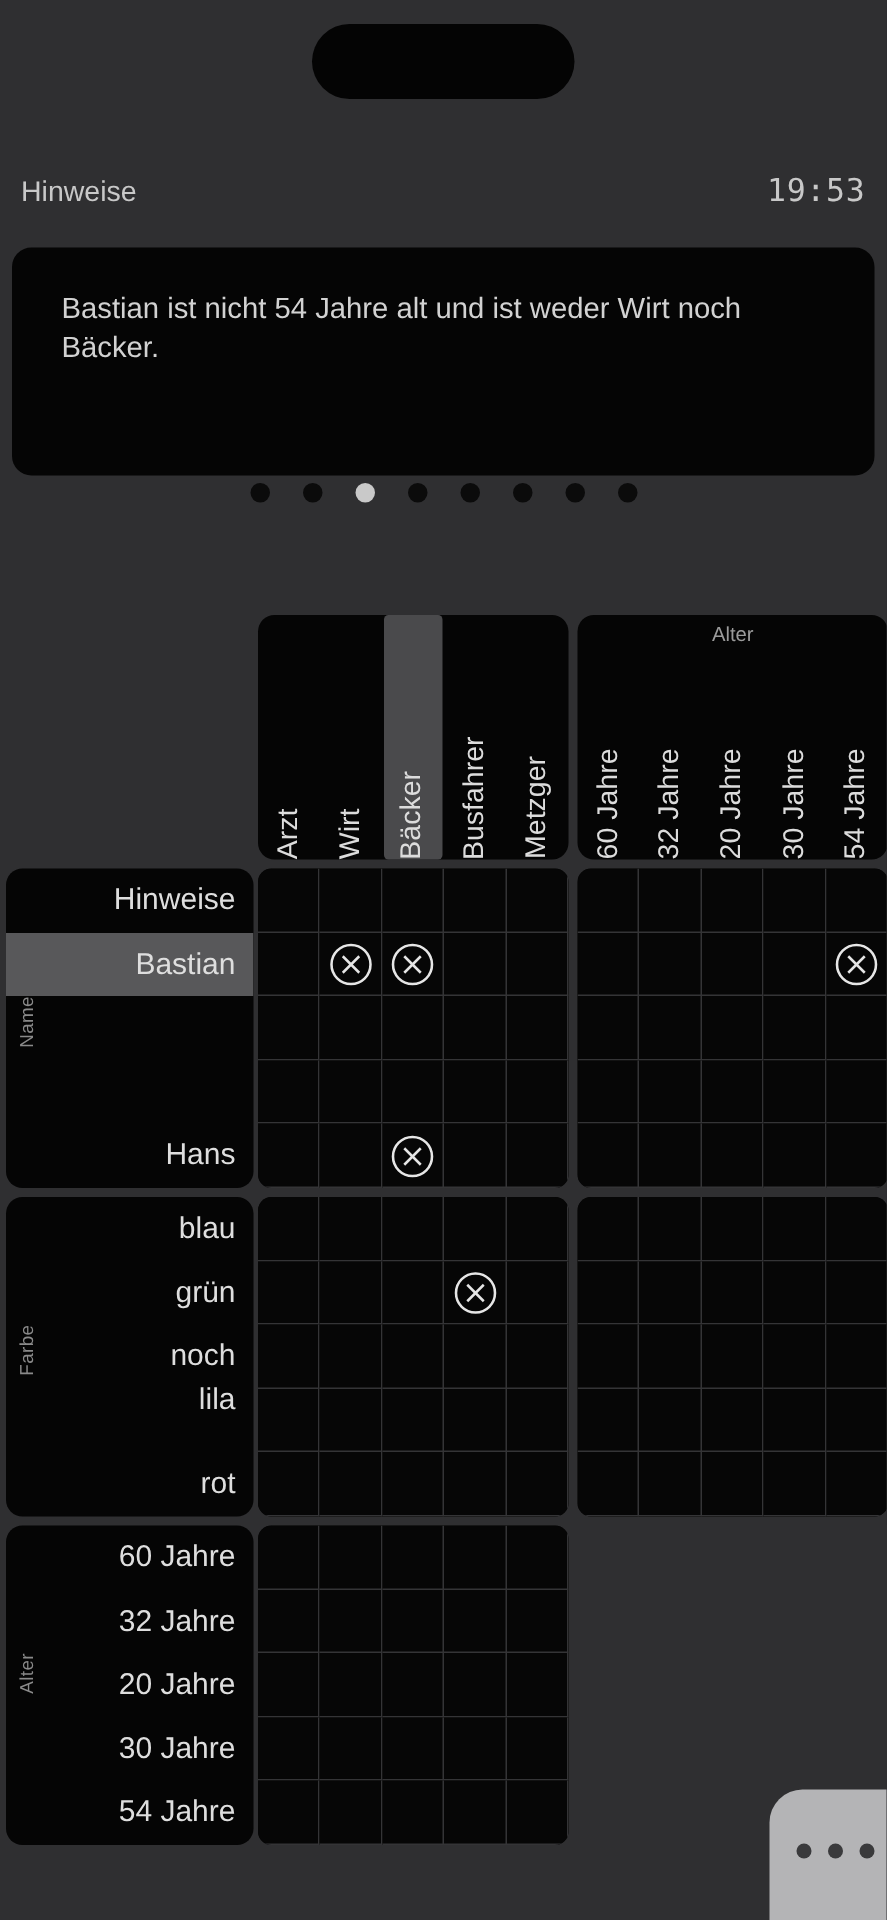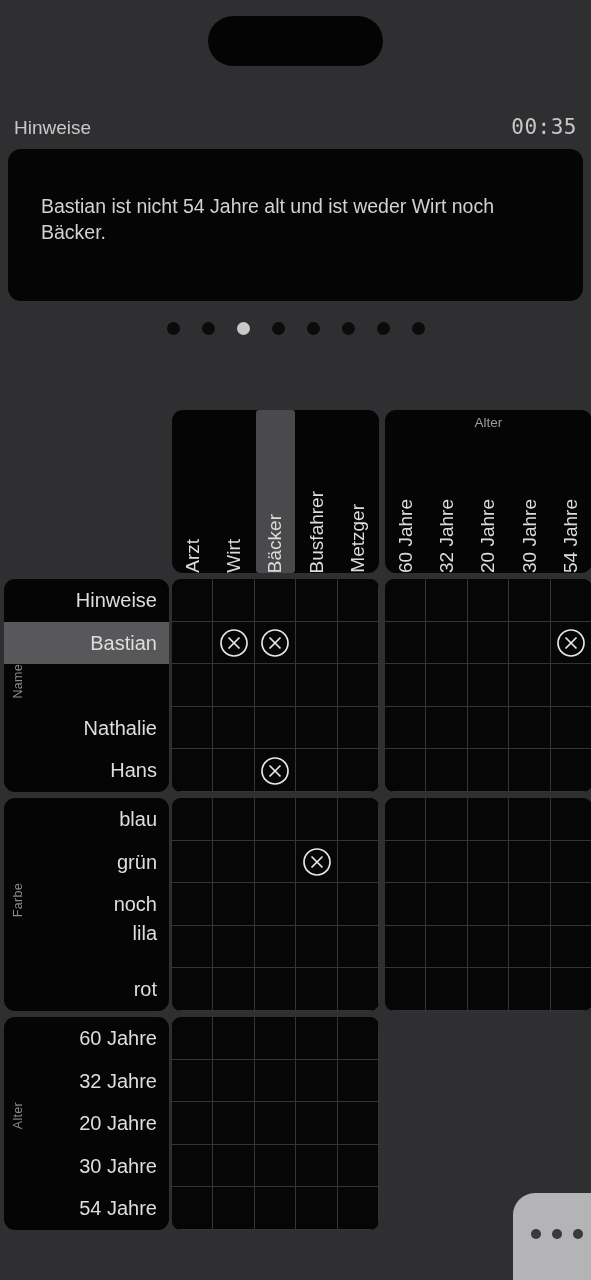--- a/index.html
+++ b/index.html
@@ -23,24 +23,24 @@
   .title{
     font-size:25px; font-weight:bold; color:#f5122b;
     letter-spacing:-.2px; line-height:1.05;
   }
   .subrow{display:flex; justify-content:space-between; align-items:baseline; margin-top:20px;}
   .sublabel{font-size:19px; color:#c8c8c8;}
   .timer{font-family:"DejaVu Sans Mono", monospace; font-size:21px; color:#c8c8c8; letter-spacing:.5px;}
 
   
   .clue{
-    position:absolute; left:8px; top:149px;
+    position:absolute; left:8px; top:165px;
     width:575px; height:152px;
     background:#050505; border-radius:13px;
-    padding:44px 33px 0 33px;
+    padding:28px 33px 0 33px;
   }
   .clue-text{font-size:19.5px; line-height:1.35; color:#d2d2d2;}
 
   
   .dots{position:absolute; left:0; top:322px; width:591px;
         display:flex; justify-content:center; gap:22px;}
   .dot{width:13px;height:13px;border-radius:50%;background:#0b0b0b;}
   .dot.on{background:#c9c9c9;}
 
   
@@ -95,21 +95,21 @@
 </head>
 <body>
 
 <div id="app">
 
   <div class="notch"></div>
 
   <div class="hdr">
     <div class="subrow">
       <div class="sublabel">Hinweise</div>
-      <div class="timer">00:35</div>
+      <div class="timer">19:53</div>
     </div>
   </div>
 
   <div class="clue">
     <div class="clue-text">Bastian ist nicht 54 Jahre alt und ist weder Wirt noch Bäcker.</div>
   </div>
 
   <div class="dots" id="dots">
       <div class="dot"></div>
       <div class="dot"></div>
@@ -157,21 +157,20 @@
         </div>
         <div class="vhead" style="position: absolute; left: 165.6px; top: 0px; width: 41.4px; height: 163px; display: flex; align-items: flex-end; justify-content: center;">
           <span>54 Jahre</span>
         </div>
       </div>
       <div class="panel" style="left: 4px; top: 169px; width: 165px; height: 213px; overflow: hidden;">
         <div class="rowgrouplabel" style="top: 84.5px;">Name</div>
         <div class="rowlabel" style="top: 0px;">Hinweise</div>
         <div class="rowhl" style="top: 42.6px; width: 165px; height: 42.6px;"></div>
         <div class="rowlabel" style="top: 42.6px;">Bastian</div>
-        <div class="rowlabel" style="top: 127.8px;">Nathalie</div>
         <div class="rowlabel" style="top: 170.4px;">Hans</div>
       </div>
       <div class="panel" style="left: 4px; top: 388px; width: 165px; height: 213px; overflow: hidden;">
         <div class="rowgrouplabel" style="top: 84.5px;">Farbe</div>
         <div class="rowlabel" style="top: 0px;">blau</div>
         <div class="rowlabel" style="top: 42.6px;">grün</div>
         <div class="rowlabel" style="top: 85.2px;">noch</div>
         <div class="rowlabel" style="top: 114px;">lila</div>
         <div class="rowlabel" style="top: 170.4px;">rot</div>
       </div>

